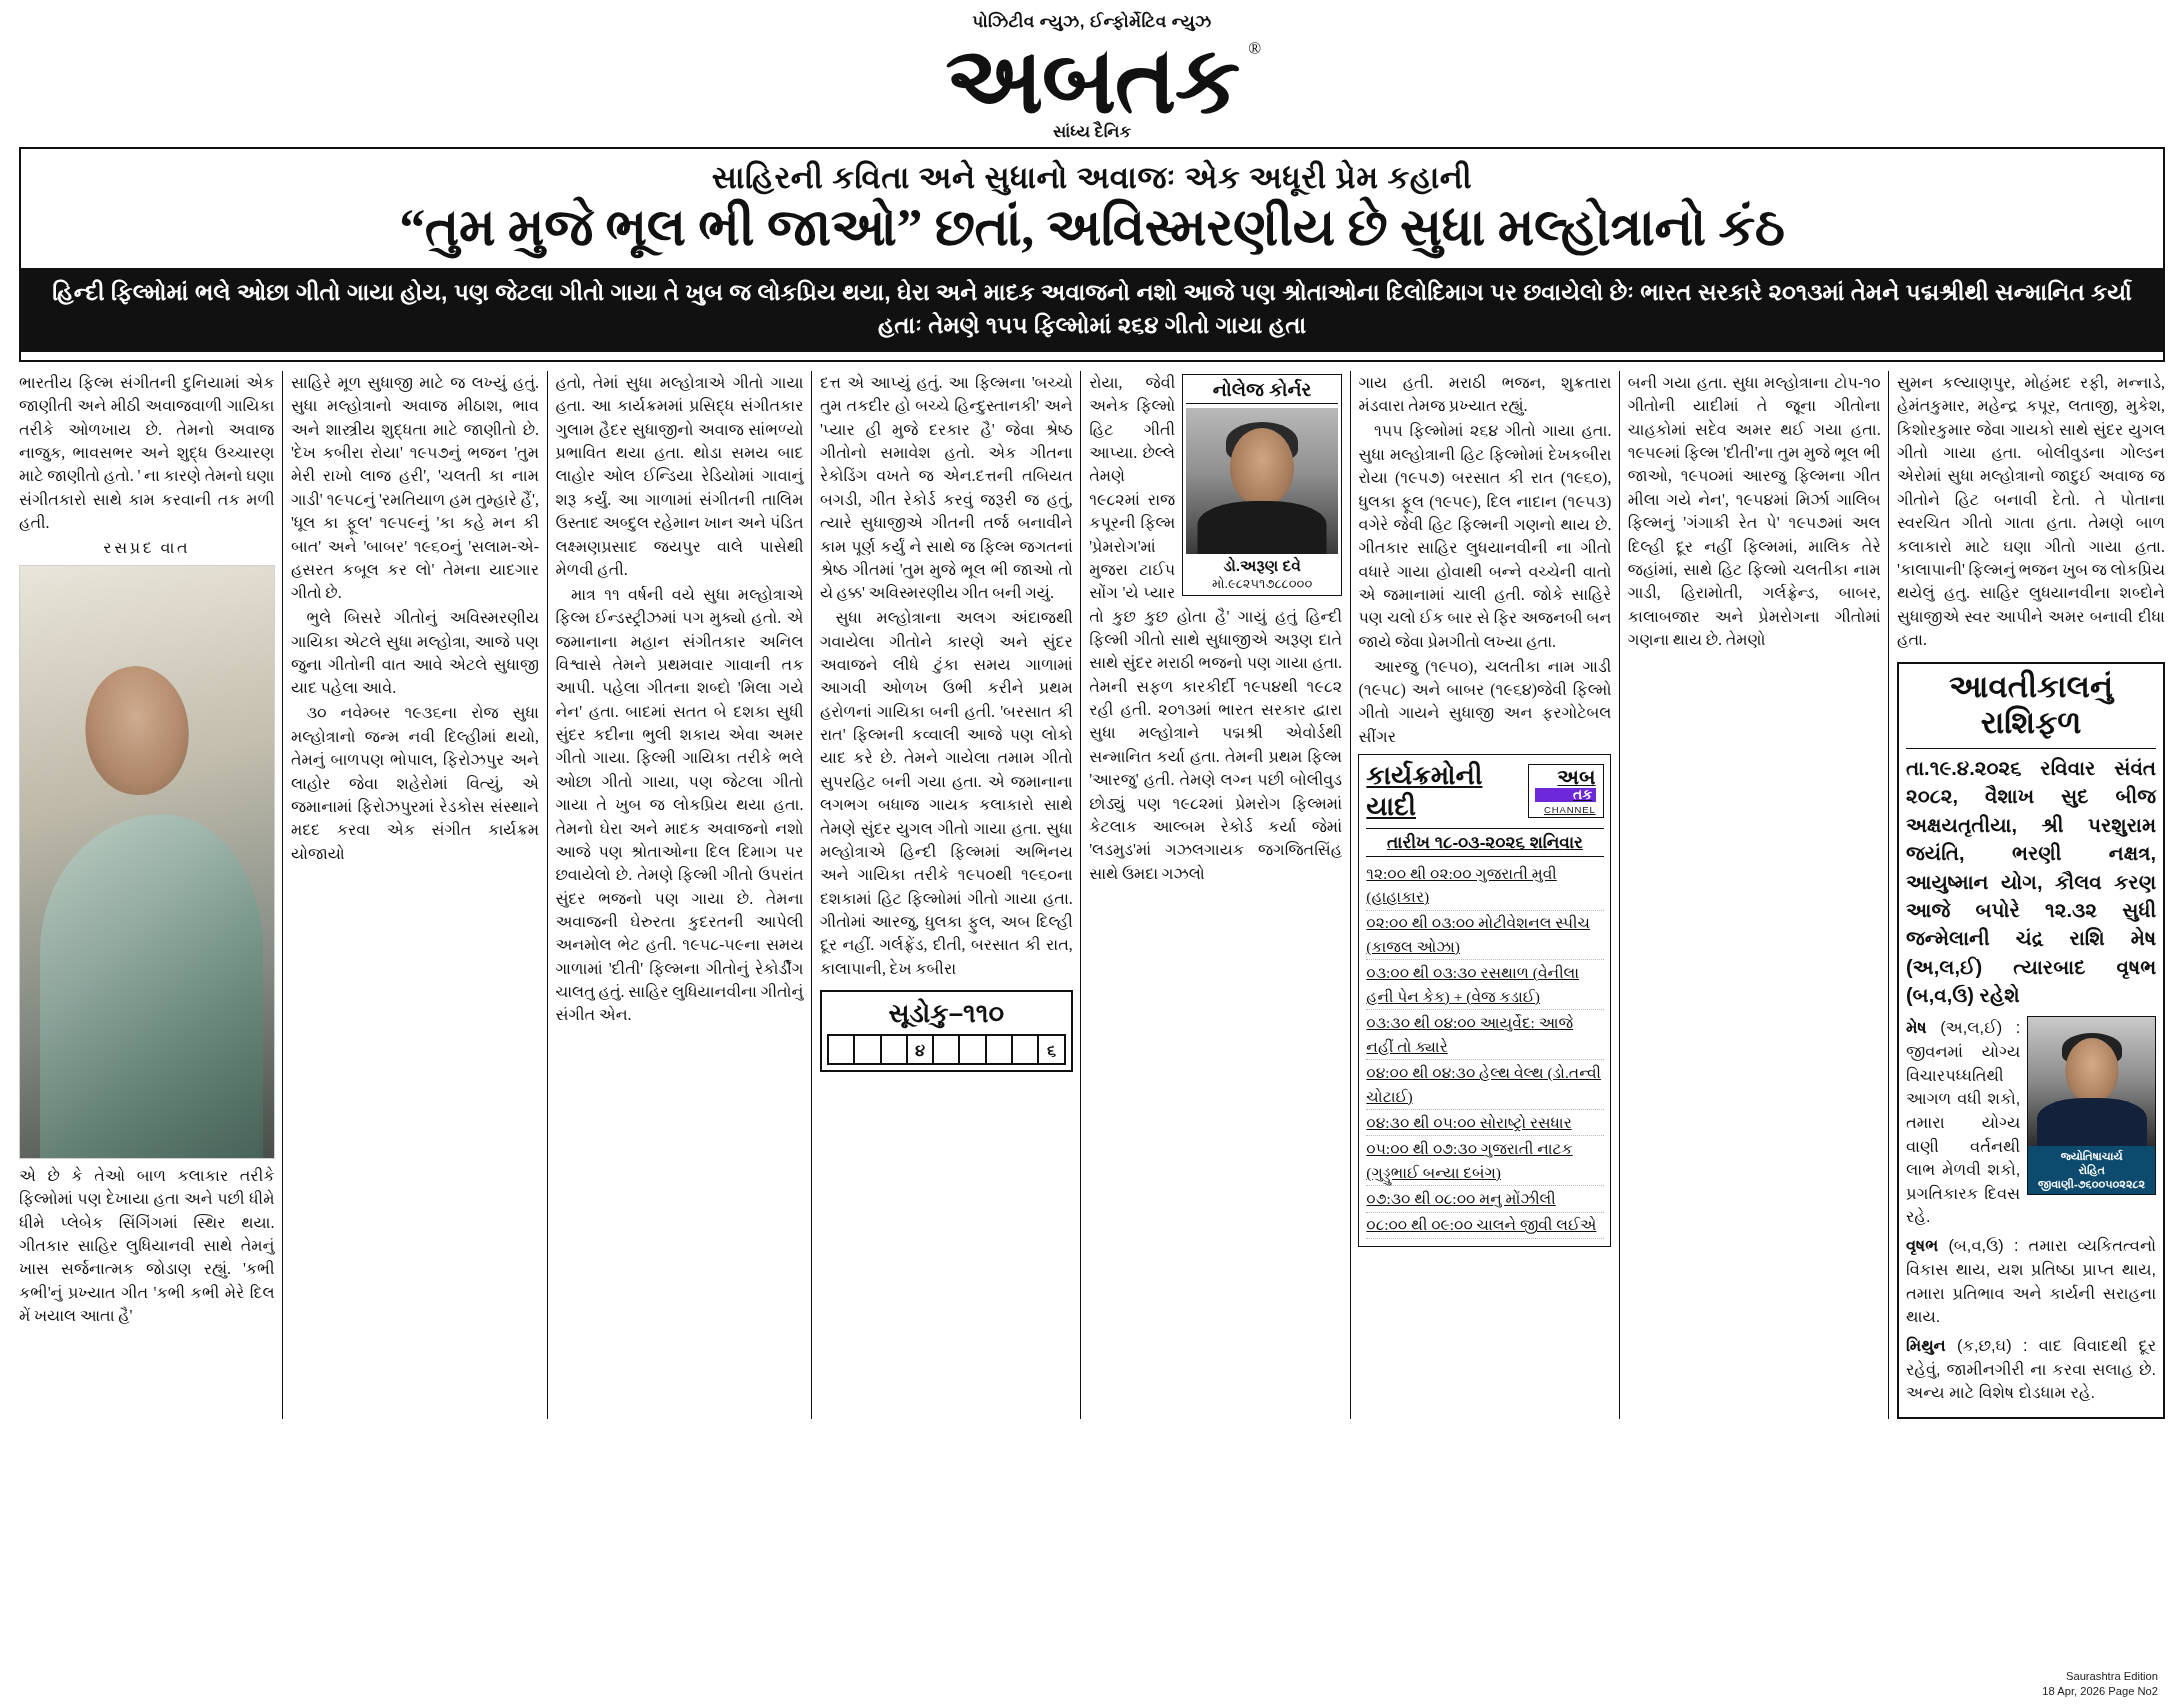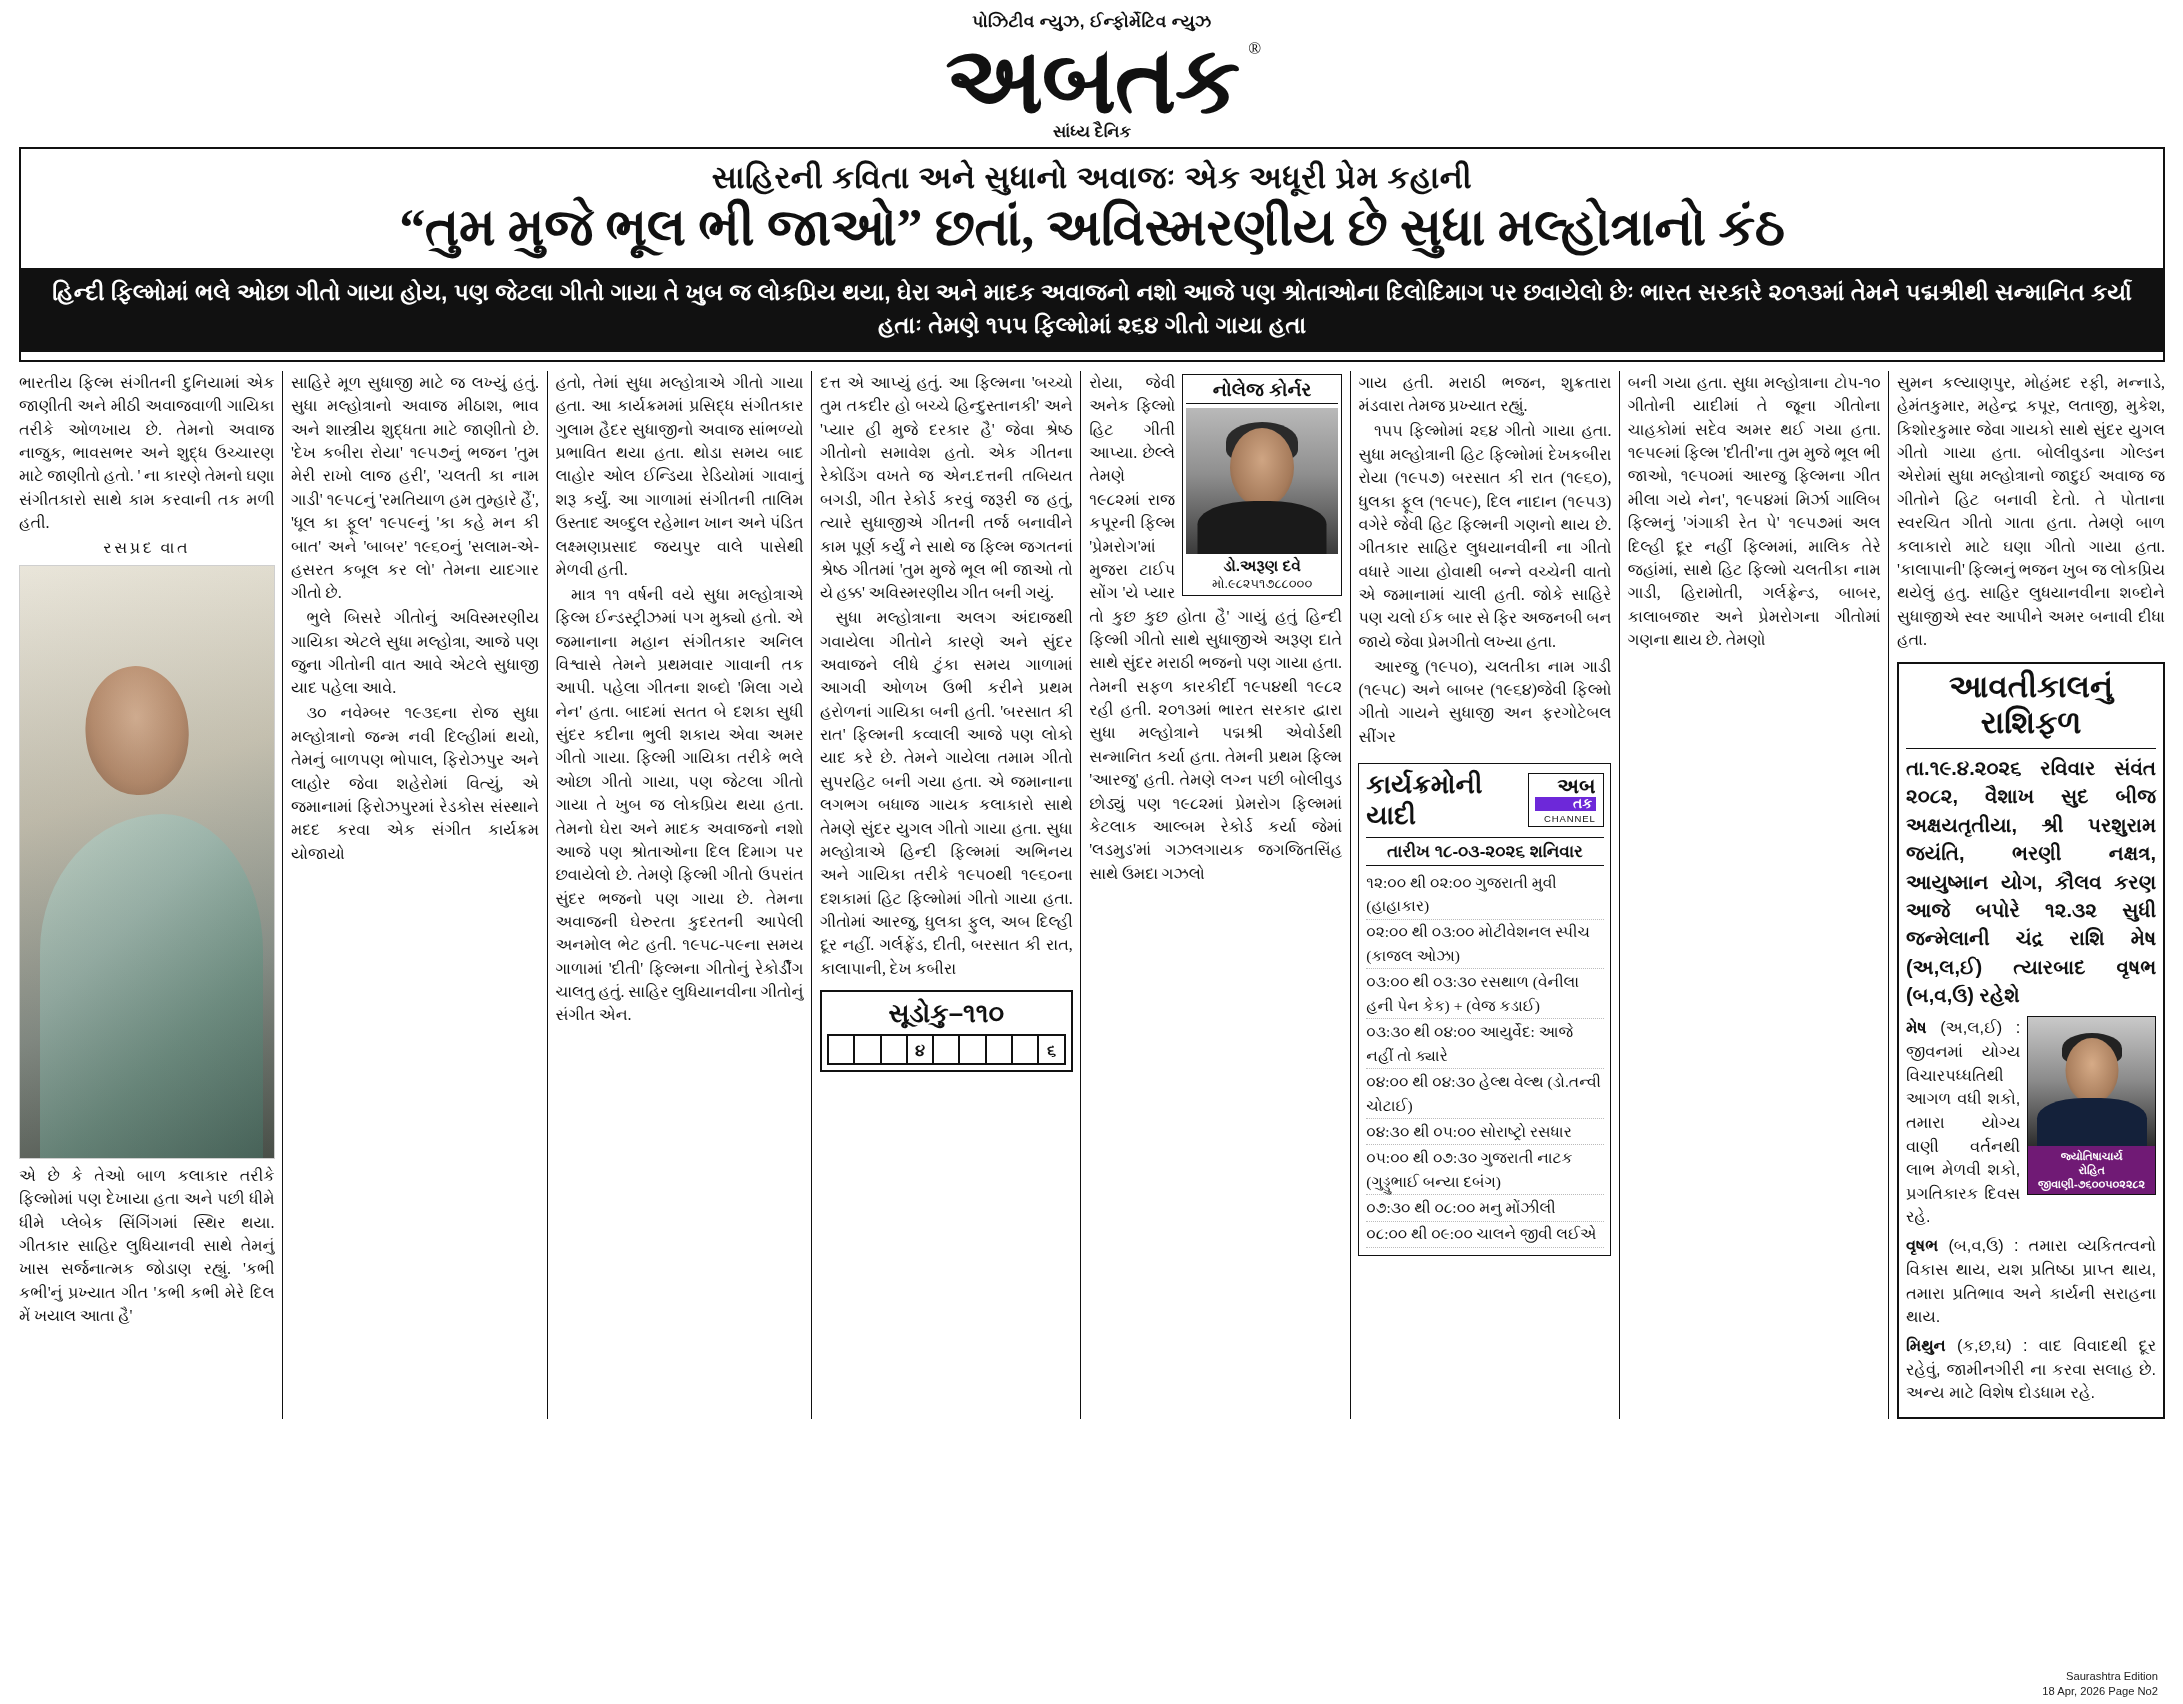--- a/index.html
+++ b/index.html
@@ -228,22 +228,23 @@
   .kbox .kphone {
     font-family: "Liberation Sans", sans-serif;
     font-size: 13px;
     text-align: center;
     margin-top: 0.9px;
   }
 
   
   .prog-box {
     border: 1.7px solid #111;
-    margin-top: 15px;
+    margin-top: 6px;
     padding: 5.2px 6.9px 6.9px 6.9px;
+    text-decoration: underline;
   }
   .prog-head {
     display: flex;
     align-items: center;
     justify-content: space-between;
     border-bottom: 1.7px solid #111;
     padding-bottom: 5.2px;
   }
   .prog-title {
     font-family: "Liberation Sans", sans-serif;
@@ -349,21 +350,21 @@
   }
   .astro-photo .img .h {
     position:absolute; left:50%; top:12%; transform:translateX(-50%);
     width:60px; height:31px; border-radius:50% 50% 28% 28%; background:#222;
   }
   .astro-photo .img .b {
     position:absolute; left:50%; bottom:0; transform:translateX(-50%);
     width:110px; height:48px; background:#14213a; border-radius:42% 42% 0 0;
   }
   .astro-photo .cap {
-    background: #701a75; color: #fff;
+    background: #0c4a6e; color: #fff;
     font-family: "Liberation Sans", sans-serif;
     font-size: 11.2px;
     font-weight: bold;
     text-align: center;
     padding: 2.6px 1.7px;
     line-height: 1.25;
   }
   .sign {
     font-family: "Liberation Sans", sans-serif;
     font-size: 16.3px;

